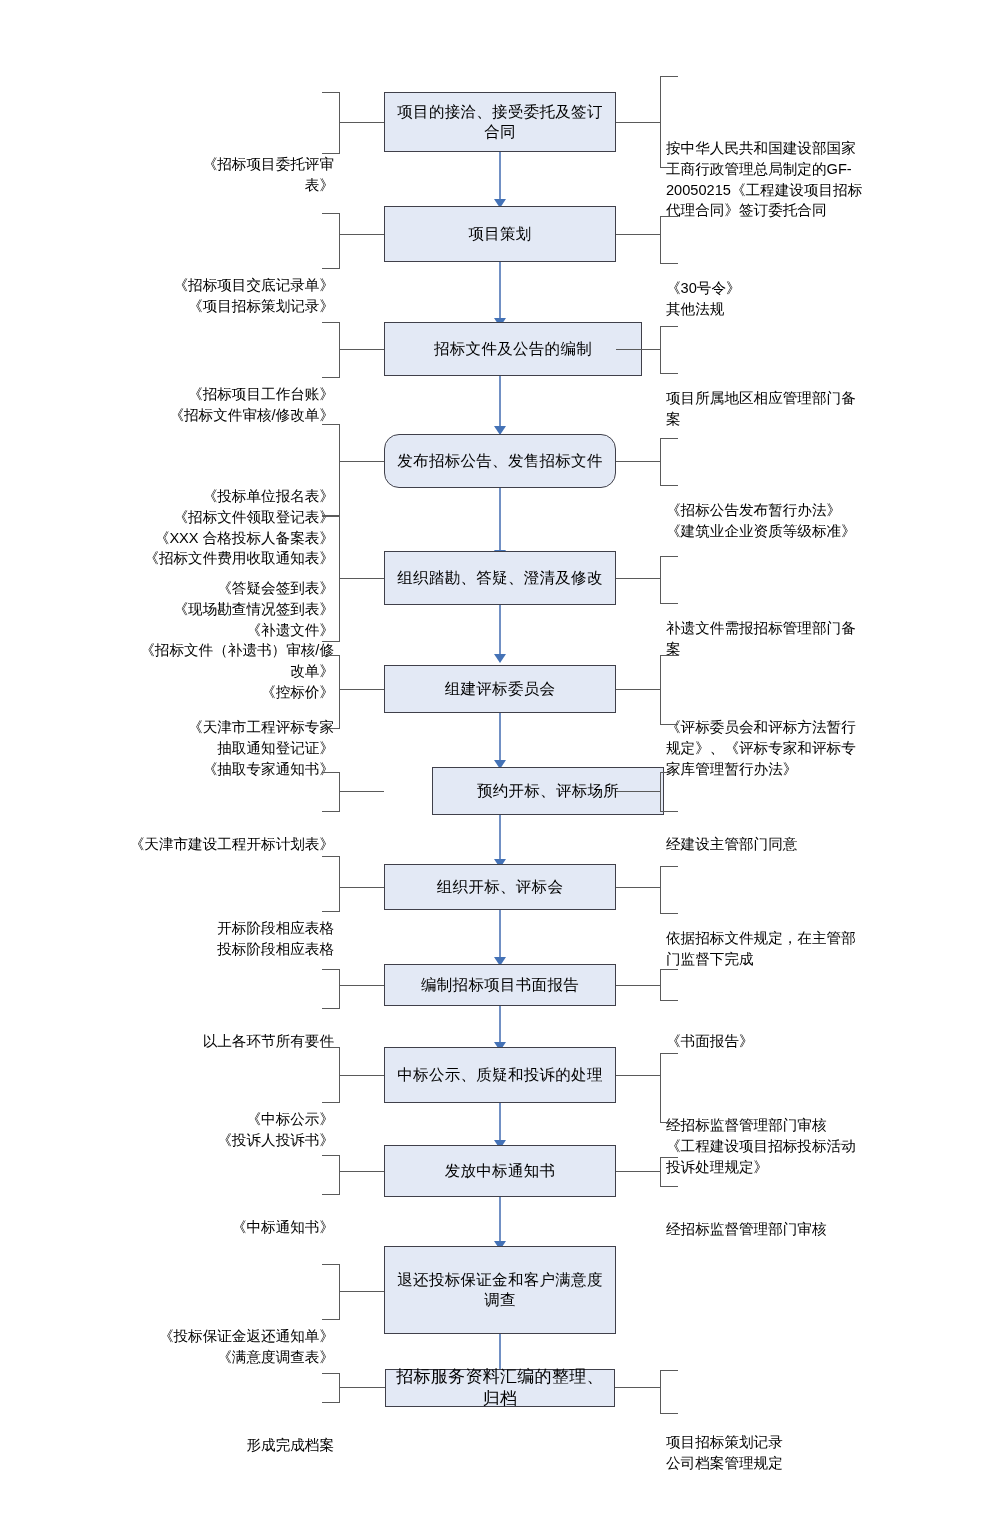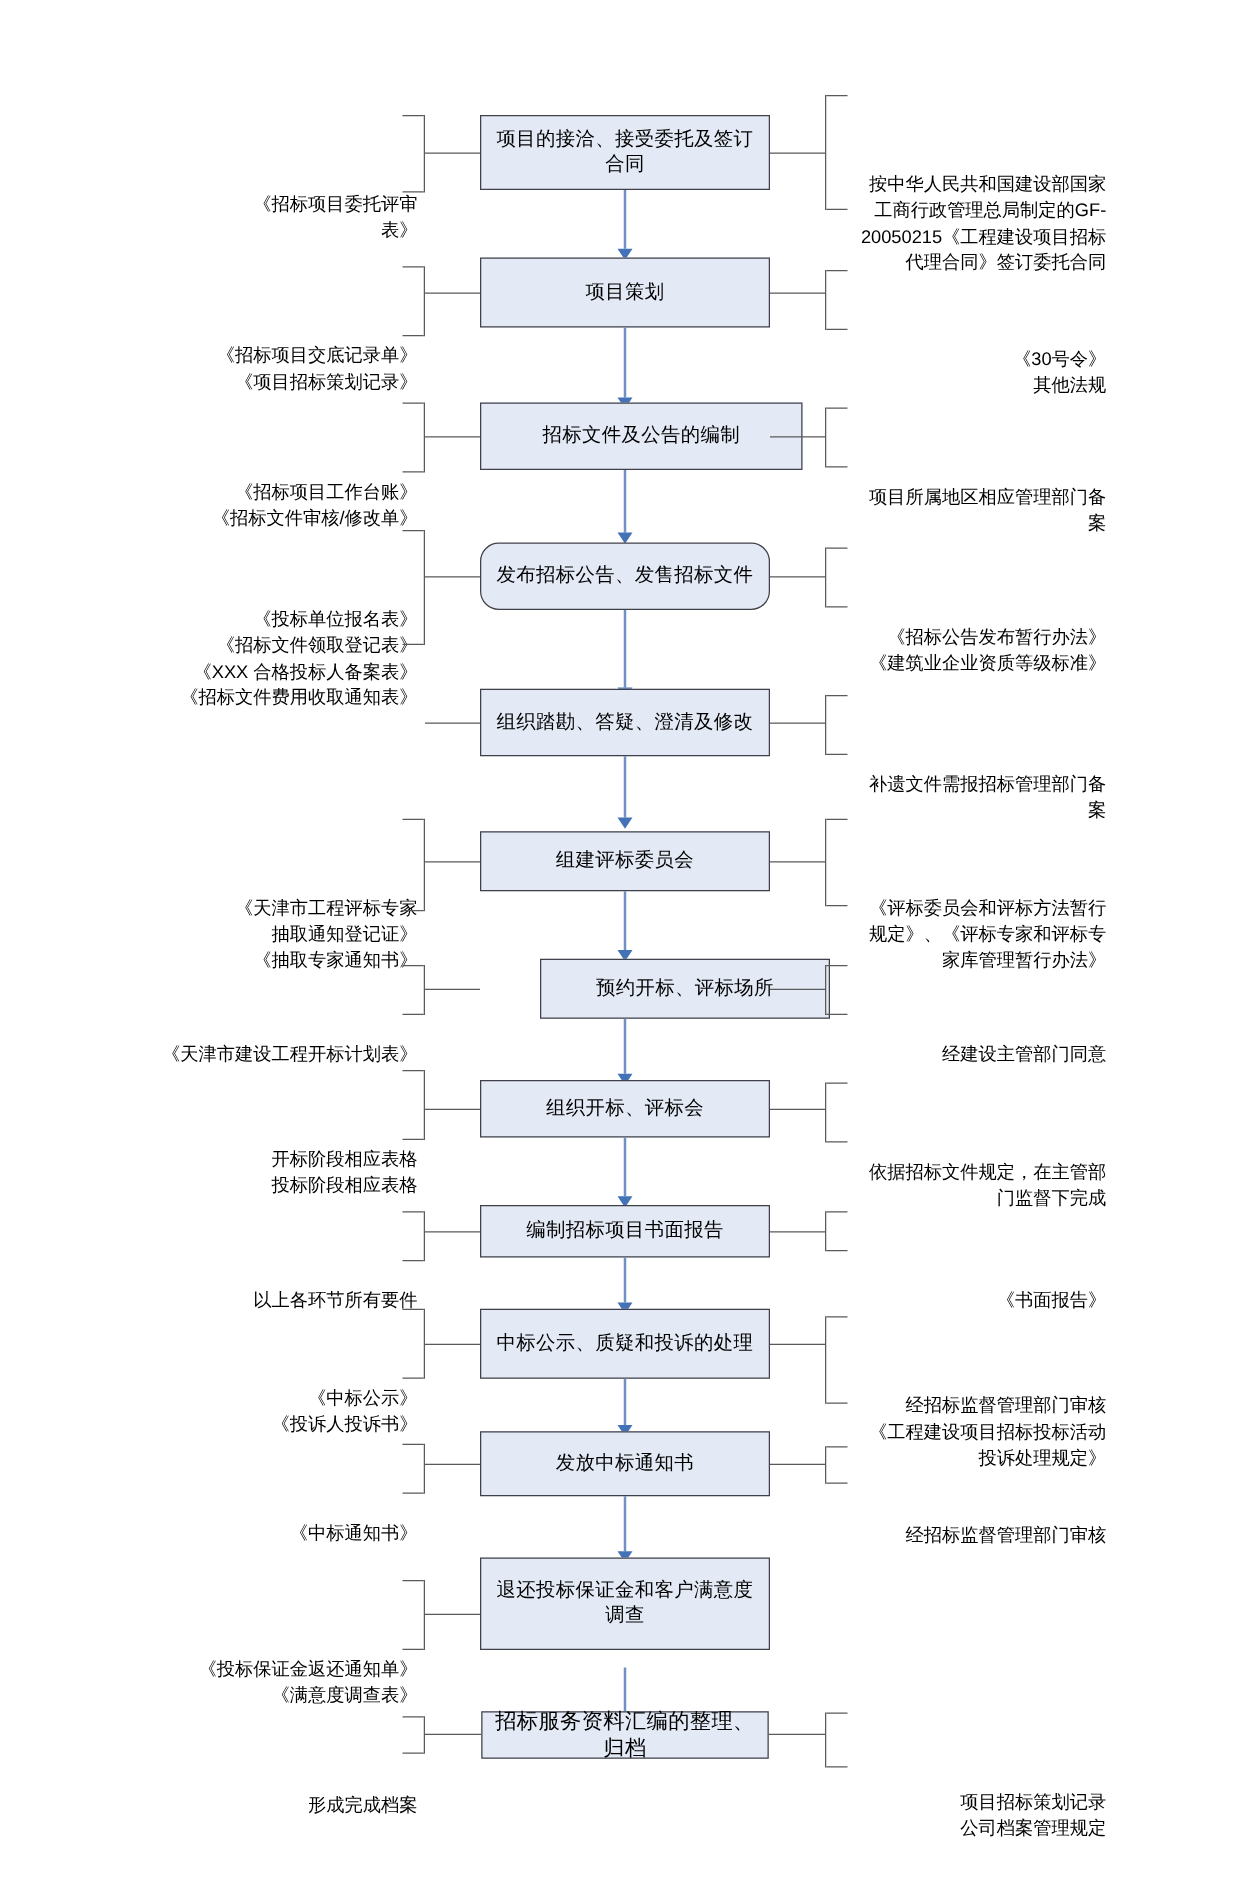--- a/index.html
+++ b/index.html
@@ -68,21 +68,21 @@
     line-height: 1.42;
     color: #000;
     white-space: pre-line;
   }
   .side-label.left {
     text-align: right;
     padding-right: 5px;
     border-right: 1.3px solid #5a5a5a;
   }
   .side-label.right {
-    text-align: right;
+    text-align: left;
     padding-left: 5px;
     border-left: 1.3px solid #5a5a5a;
   }
   
   .cap {
     position: absolute;
     height: 1.3px;
     background: #5a5a5a;
     width: 17px;
   }
@@ -188,20 +188,30 @@
     <span class="cap top"></span>
     <span class="cap bot"></span>
     <span>《招标公告发布暂行办法》
 《建筑业企业资质等级标准》</span>
   </div>
   <div class="arrow" style="left:500px; top:488px;">
     <span class="shaft" style="height:62px;"></span>
     <span class="head" style="top:62px;"></span>
   </div>
 
+  <div class="side-label left" style="left:130px; top:516px; width:210px; height:126px;">
+    <span class="cap top"></span>
+    <span class="cap bot"></span>
+    <span>《答疑会签到表》
+《现场勘查情况签到表》
+《补遗文件》
+《招标文件（补遗书）审核/修
+改单》
+《控标价》</span>
+  </div>
   <div class="hline" style="left:340px; top:578px; width:44px;"></div>
   <div class="proc-box" style="left:384px; top:551px; width:232px; height:54px;">
     <span>组织踏勘、答疑、澄清及修改</span>
   </div>
   <div class="hline" style="left:616px; top:578px; width:44px;"></div>
   <div class="side-label right" style="left:660px; top:556px; width:225px; height:48px;">
     <span class="cap top"></span>
     <span class="cap bot"></span>
     <span>补遗文件需报招标管理部门备
 案</span>
@@ -340,21 +350,21 @@
     <span class="head" style="top:44px;"></span>
   </div>
 
   <div class="side-label left" style="left:130px; top:1264px; width:210px; height:56px;">
     <span class="cap top"></span>
     <span class="cap bot"></span>
     <span>《投标保证金返还通知单》
 《满意度调查表》</span>
   </div>
   <div class="hline" style="left:340px; top:1291px; width:44px;"></div>
-  <div class="proc-box" style="left:384px; top:1246px; width:232px; height:74px;">
+  <div class="proc-box" style="left:384px; top:1246px; width:232px; height:88px;">
     <span>退还投标保证金和客户满意度调查</span>
   </div>
   <div class="arrow" style="left:500px; top:1334px;">
     <span class="shaft" style="height:43px;"></span>
     <span class="head" style="top:43px;"></span>
   </div>
 
   <div class="side-label left" style="left:205px; top:1373px; width:135px; height:30px;">
     <span class="cap top"></span>
     <span class="cap bot"></span>

